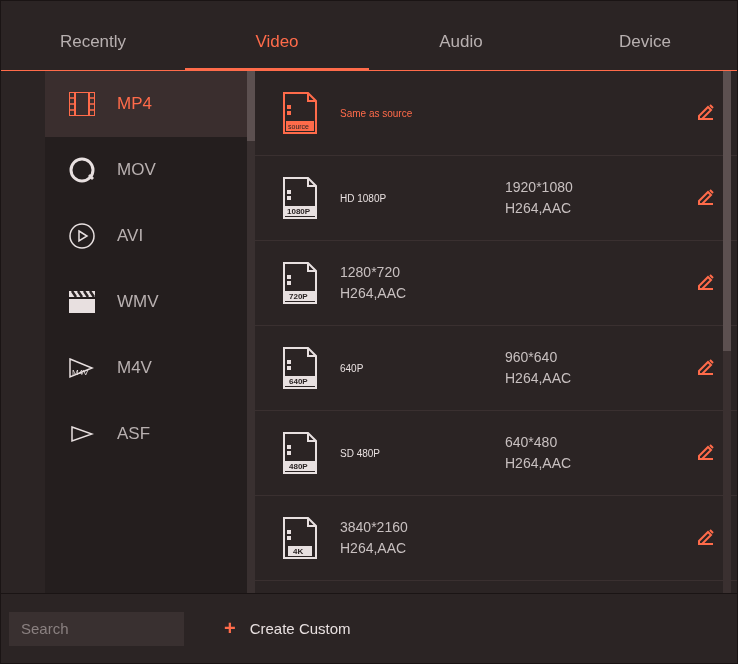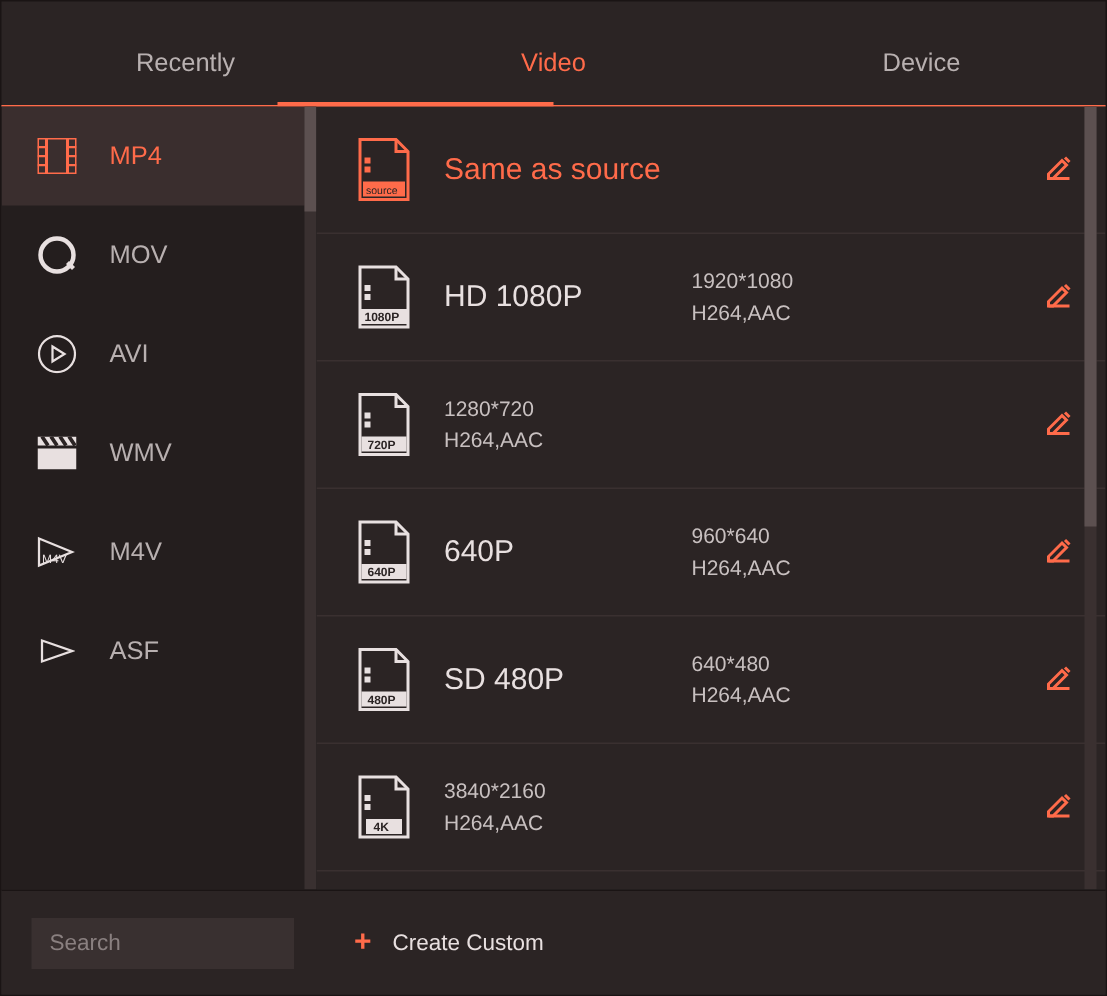--- a/index.html
+++ b/index.html
@@ -63,20 +63,21 @@
     overflow: hidden;
     position: relative;
   }
 
   
   .sidebar {
     width: 210px;
     background: #241e1e;
     overflow-y: hidden;
     position: relative;
+    margin-left: 44px;
   }
   .sidebar-item {
     display: flex;
     align-items: center;
     height: 66px;
     padding-left: 22px;
     gap: 20px;
     cursor: pointer;
     color: #b8b0b0;
     font-size: 17px;
@@ -133,21 +134,21 @@
     justify-content: center;
     flex-shrink: 0;
   }
   .preset-info {
     flex: 1;
     display: flex;
     align-items: center;
   }
   .preset-name {
     width: 165px;
-    font-size: 20px;
+    font-size: 10px;
     color: #e8e0e0;
   }
   .preset-name.accent { color: #ff6b4a; }
   .preset-details {
     font-size: 14px;
     color: #c8c0c0;
     line-height: 1.5;
   }
   .preset-edit {
     width: 20px;
@@ -177,21 +178,21 @@
   .footer {
     height: 70px;
     display: flex;
     align-items: center;
     background: #2b2424;
     border-top: 1px solid #1a1414;
   }
   .search-input {
     width: 175px;
     height: 34px;
-    margin-left: 20px;
+    margin-left: 8px;
     background: #393030;
     border: none;
     padding: 0 12px;
     color: #c8c0c0;
     font-size: 15px;
     outline: none;
   }
   .search-input::placeholder { color: #8a8080; }
   .create-custom {
     display: flex;
@@ -209,20 +210,21 @@
 </style>
 </head>
 <body>
 
 <div class="container">
 
   <div class="tabs">
     <div class="tabs-full-line"></div>
     <div class="tab">Recently</div>
     <div class="tab active">Video</div>
+    <div class="tab">Audio</div>
     <div class="tab">Device</div>
     <div class="tab-underline"></div>
   </div>
 
   <div class="main">
 
     <div class="sidebar">
 
       <div class="sidebar-item active">
         <span class="icon-wrap">

